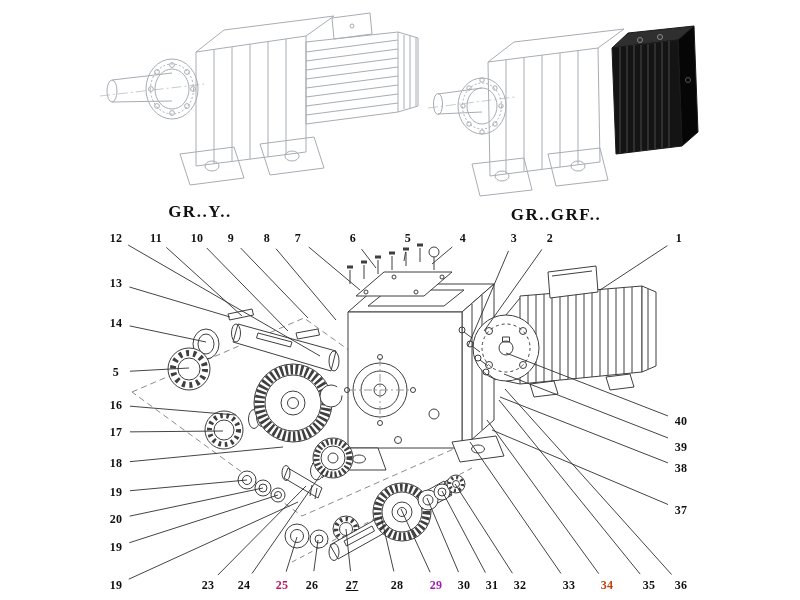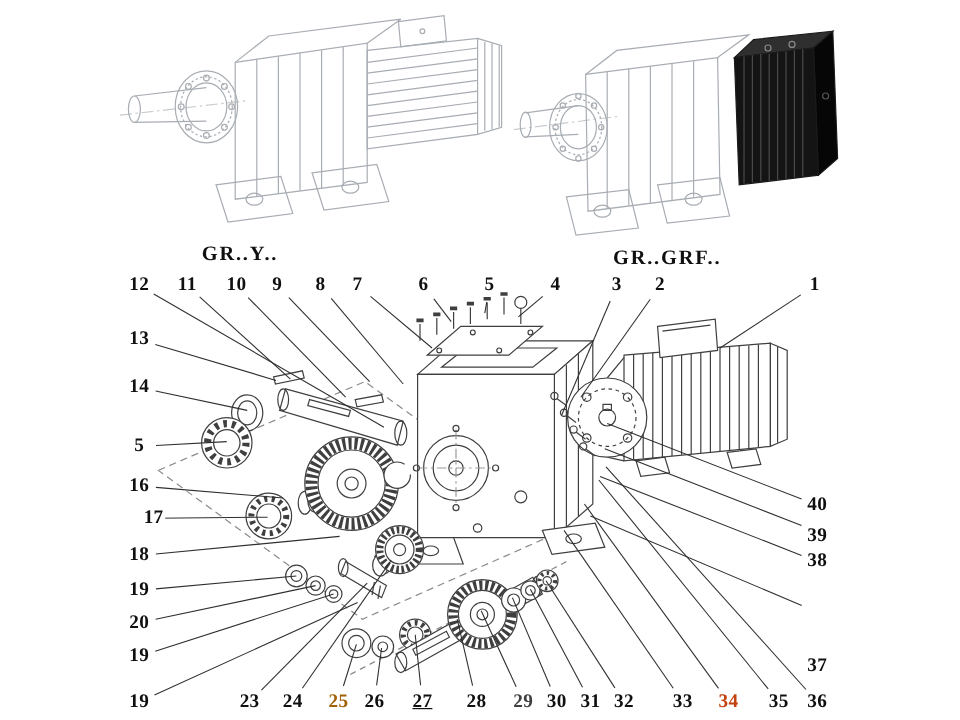--- a/index.html
+++ b/index.html
@@ -1,20 +1,20 @@
 <!DOCTYPE html>
 <html><head>
 <meta charset="utf-8">
 <style>
   html,body{margin:0;padding:0;width:800px;height:600px;background:#ffffff;overflow:hidden}
   .stage{position:relative;width:800px;height:432px;font-family:"Liberation Serif",serif;background:#fff}
   svg.art{position:absolute;left:0;top:0}
   .callout{
     position:absolute;transform:translate(-50%,-50%);
-    font-weight:700;font-size:16px;line-height:1;color:#101010;letter-spacing:.3px;
+    font-weight:700;font-size:12px;line-height:1;color:#101010;letter-spacing:.3px;
     background:#fff;padding:0 1px;
   }
   .variant-label{
     position:absolute;transform:translateX(-50%);
     font-weight:700;font-size:17px;color:#101010;letter-spacing:1.5px;white-space:nowrap;
   }
   #label-gr-y{left:200px;top:202px}
   #label-gr-grf{left:556px;top:205px}
 </style>
 </head>
@@ -315,39 +315,39 @@
       <div class="callout" style="left: 298px; top: 238px; color: rgb(16, 16, 16);">7</div>
       <div class="callout" style="left: 267px; top: 238px; color: rgb(16, 16, 16);">8</div>
       <div class="callout" style="left: 231px; top: 238px; color: rgb(16, 16, 16);">9</div>
       <div class="callout" style="left: 197px; top: 238px; color: rgb(16, 16, 16);">10</div>
       <div class="callout" style="left: 156px; top: 238px; color: rgb(16, 16, 16);">11</div>
       <div class="callout" style="left: 116px; top: 238px; color: rgb(16, 16, 16);">12</div>
       <div class="callout" style="left: 116px; top: 283px; color: rgb(16, 16, 16);">13</div>
       <div class="callout" style="left: 116px; top: 323px; color: rgb(16, 16, 16);">14</div>
       <div class="callout" style="left: 116px; top: 372px; color: rgb(16, 16, 16);">5</div>
       <div class="callout" style="left: 116px; top: 405px; color: rgb(16, 16, 16);">16</div>
-      <div class="callout" style="left: 128px; top: 432px; color: rgb(16, 16, 16);">17</div>
+      <div class="callout" style="left: 116px; top: 432px; color: rgb(16, 16, 16);">17</div>
       <div class="callout" style="left: 116px; top: 463px; color: rgb(16, 16, 16);">18</div>
       <div class="callout" style="left: 116px; top: 492px; color: rgb(16, 16, 16);">19</div>
       <div class="callout" style="left: 116px; top: 519px; color: rgb(16, 16, 16);">20</div>
       <div class="callout" style="left: 116px; top: 547px; color: rgb(16, 16, 16);">19</div>
       <div class="callout" style="left: 116px; top: 585px; color: rgb(16, 16, 16);">19</div>
       <div class="callout" style="left: 208px; top: 585px; color: rgb(16, 16, 16); text-align: right;">23</div>
       <div class="callout" style="left: 244px; top: 585px; color: rgb(16, 16, 16);">24</div>
-      <div class="callout" style="left: 282px; top: 585px; color: #a16207;">25</div>
+      <div class="callout" style="left: 282px; top: 585px; color: #be185d;">25</div>
       <div class="callout" style="left: 312px; top: 585px; color: rgb(16, 16, 16);">26</div>
       <div class="callout" style="left: 352px; top: 585px; color: rgb(16, 16, 16); text-decoration: underline;">27</div>
       <div class="callout" style="left: 397px; top: 585px; color: rgb(16, 16, 16);">28</div>
-      <div class="callout" style="left: 436px; top: 585px; color: #404040;">29</div>
+      <div class="callout" style="left: 436px; top: 585px; color: #a21caf;">29</div>
       <div class="callout" style="left: 464px; top: 585px; color: rgb(16, 16, 16);">30</div>
       <div class="callout" style="left: 492px; top: 585px; color: rgb(16, 16, 16);">31</div>
       <div class="callout" style="left: 520px; top: 585px; color: rgb(16, 16, 16);">32</div>
       <div class="callout" style="left: 569px; top: 585px; color: rgb(16, 16, 16);">33</div>
       <div class="callout" style="left: 607px; top: 585px; color: #c2410c;">34</div>
       <div class="callout" style="left: 649px; top: 585px; color: rgb(16, 16, 16);">35</div>
       <div class="callout" style="left: 681px; top: 585px; color: rgb(16, 16, 16);">36</div>
-      <div class="callout" style="left: 681px; top: 510px; color: rgb(16, 16, 16); margin-top: 45px;">37</div>
+      <div class="callout" style="left: 681px; top: 510px; color: rgb(16, 16, 16);">37</div>
       <div class="callout" style="left: 681px; top: 468px; color: rgb(16, 16, 16);">38</div>
       <div class="callout" style="left: 681px; top: 447px; color: rgb(16, 16, 16);">39</div>
       <div class="callout" style="left: 681px; top: 421px; color: rgb(16, 16, 16);">40</div>
     </div>
 
 </div>
 
 </body></html>

